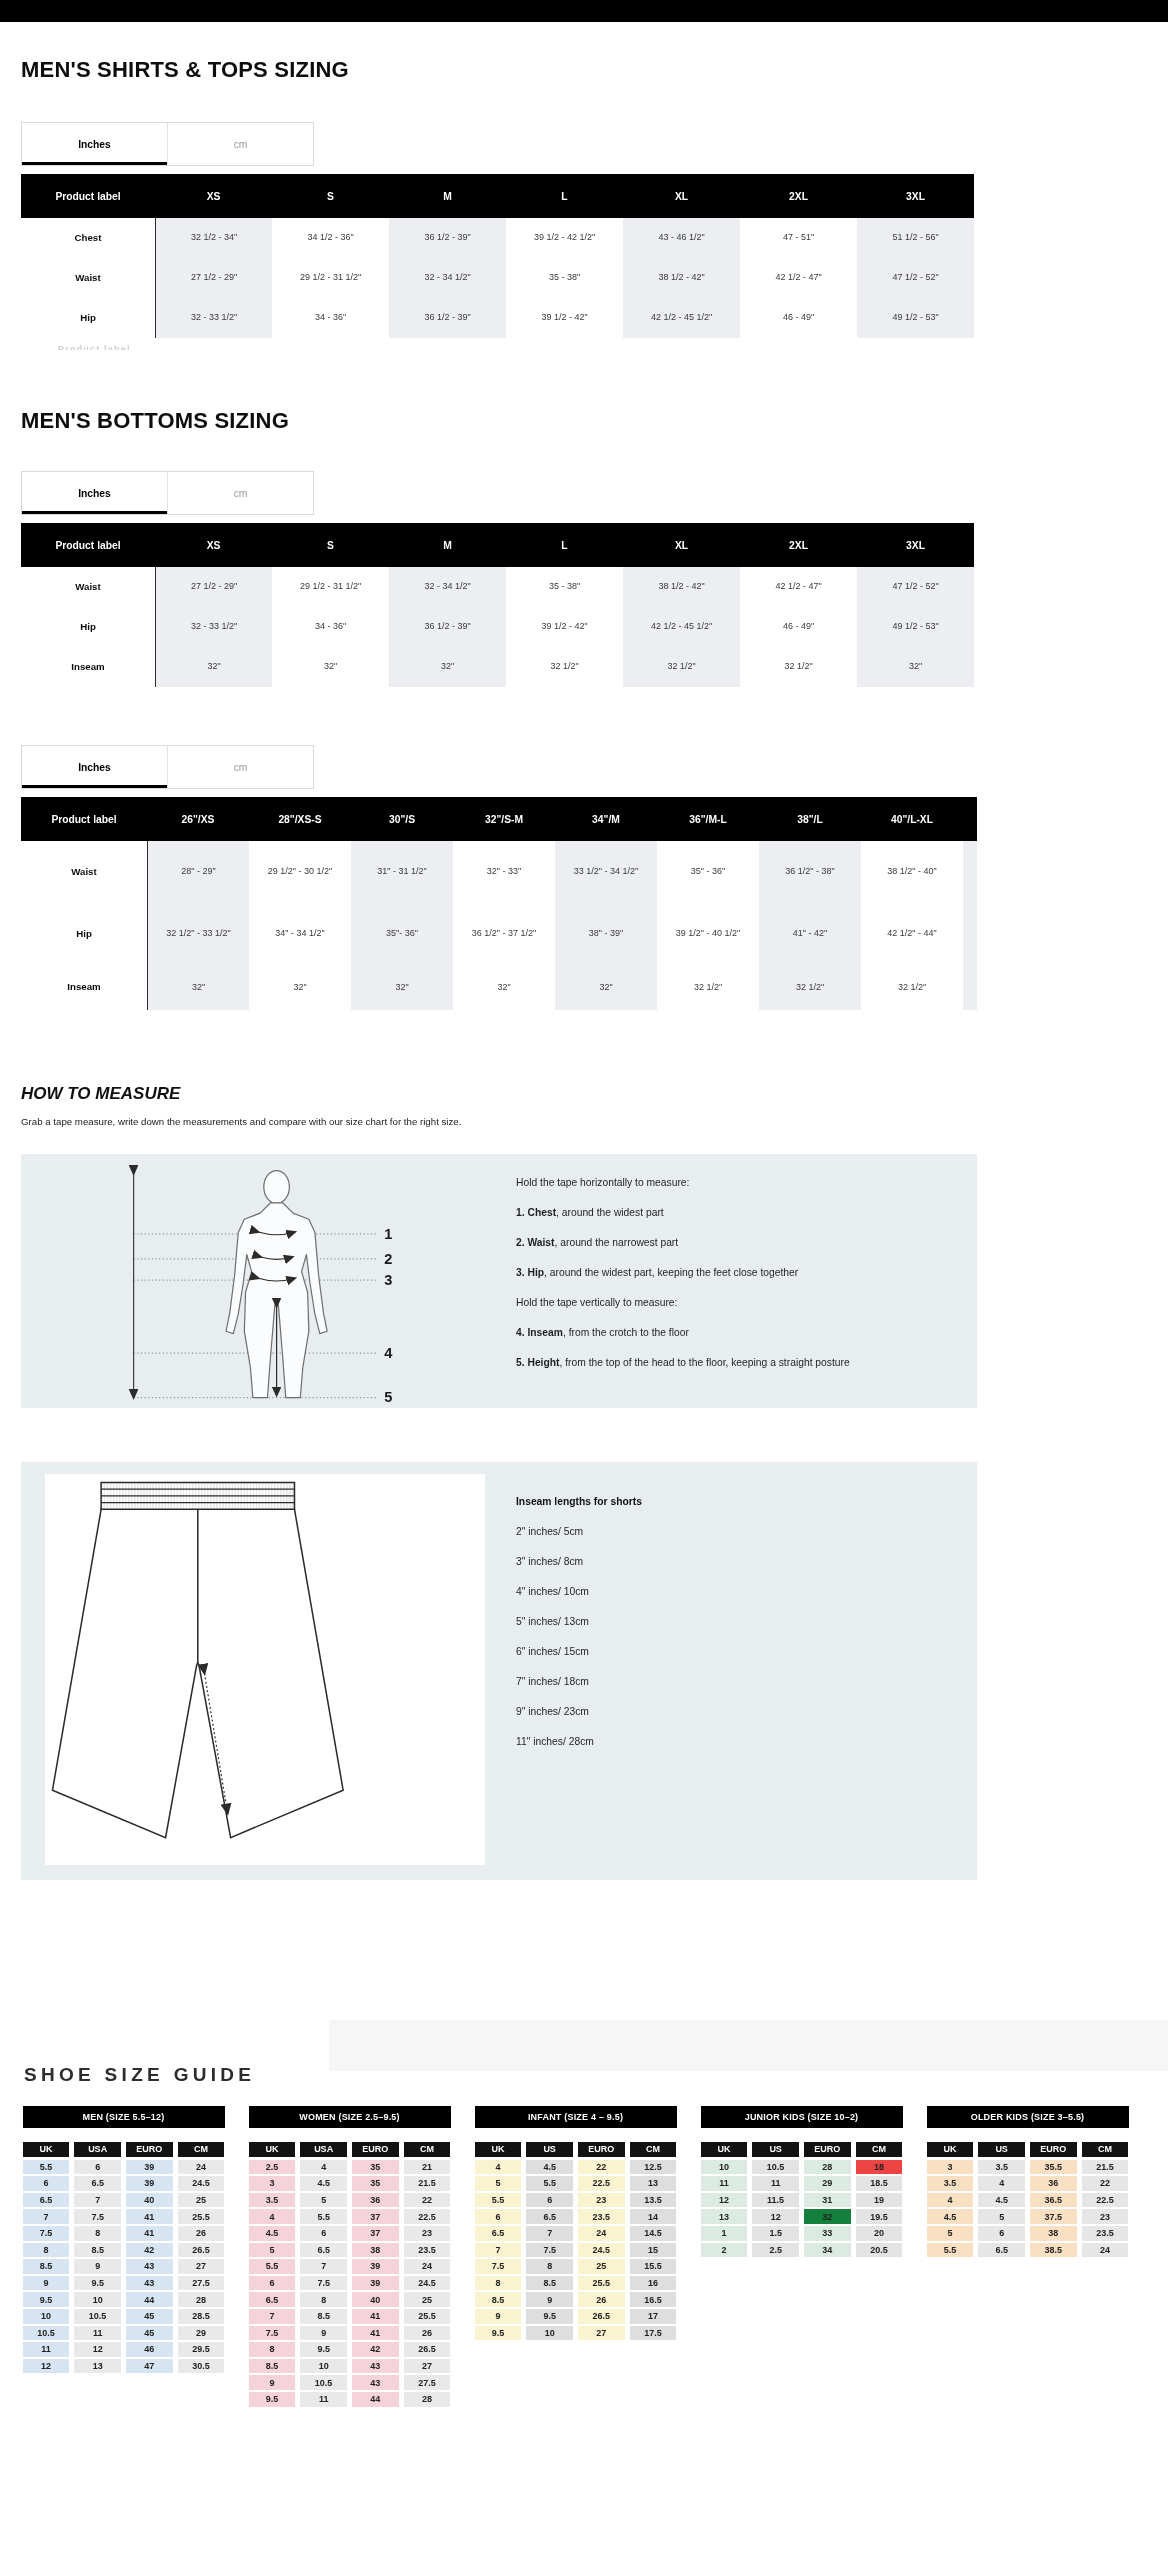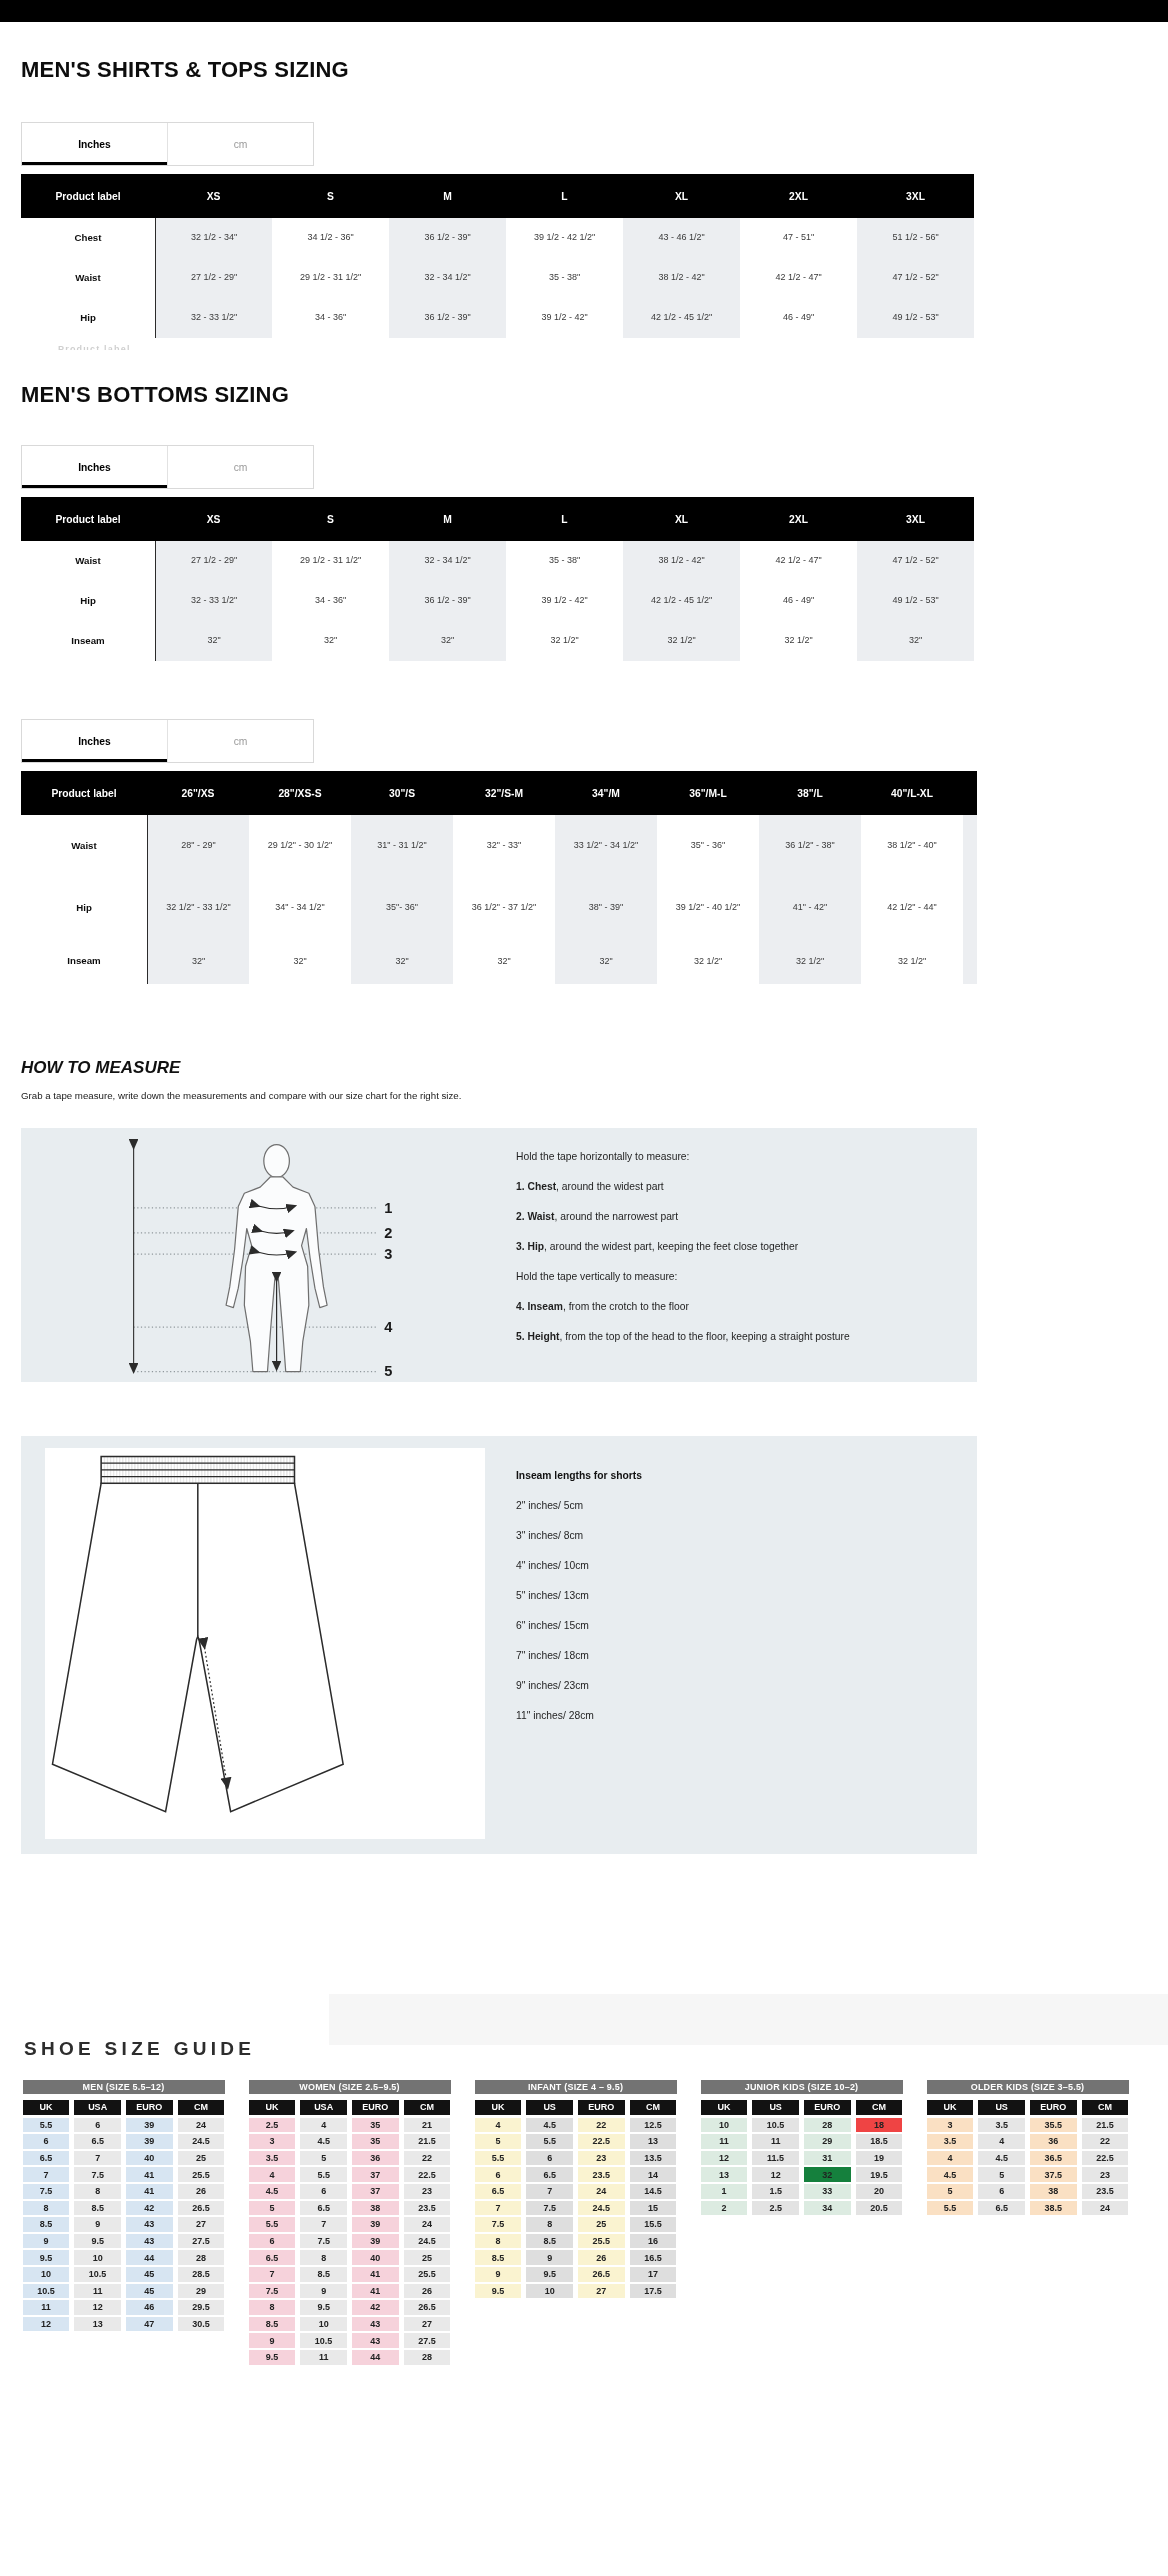--- a/index.html
+++ b/index.html
@@ -6,21 +6,21 @@
   html,body { margin:0; padding:0; }
   body { font-family:"Liberation Sans", sans-serif; background:#fff; color:#111; }
   .page { width:1168px; height:2576px; position:relative; overflow:hidden; background:#fff; }
 
   .topbar { height:22px; width:100%; background:#000; }
 
   .content { margin-left:21px; width:956px; }
 
   .section-title { font-size:22px; font-weight:bold; letter-spacing:0.2px; margin:0; color:#0d0d0d; }
   #tops-title { margin-top:35px; }
-  #bottoms-title { margin-top:32px; }
+  #bottoms-title { margin-top:58px; }
 
   
   .tabs { display:flex; width:293px; border:0.6px solid #d9d9d9; background:#fff; }
   .tab { flex:1; height:42px; display:flex; align-items:center; justify-content:center; font-size:10.3px; cursor:pointer; position:relative; }
   .tab.active { font-weight:bold; color:#000; }
   .tab.active::after { content:""; position:absolute; left:0; right:0; bottom:0; height:3px; background:#000; }
   .tab.inactive { color:#9a9a9a; border-left:0.6px solid #e2e2e2; }
   #tabs-tops { margin-top:39px; }
   #tabs-bottoms { margin-top:37px; }
   #tabs-numeric { margin-top:58px; }
@@ -59,22 +59,22 @@
   .shorts-text .sh-title { font-size:10.3px; font-weight:bold; height:30px; display:flex; align-items:center; margin:0; }
   .shorts-text p.sh-item { margin:0; height:30px; display:flex; align-items:center; font-size:10.3px; color:#1f1f1f; }
 
   
   .shoe-section { position:relative; }
   .shoe-band { position:absolute; left:329px; top:140px; width:840px; height:51px; background:#f6f6f6; }
   .shoe-title { position:relative; margin:0 0 0 24px; padding-top:184px; font-size:19px; font-weight:bold;
                 letter-spacing:4.3px; color:#2d2d2d; }
   .shoe-tables { display:flex; gap:24px; margin:20px 0 0 22.5px; align-items:flex-start; position:relative; }
   .shoe-table { width:202px; }
-  .sht-title { height:14px; background:#737373; color:#fff; font-weight:bold; font-size:9px;
-               display:flex; align-items:center; justify-content:center; margin-bottom:6px; letter-spacing:0.2px; }
+  .sht-title { height:22px; background:#000000; color:#fff; font-weight:bold; font-size:9px;
+               display:flex; align-items:center; justify-content:center; margin-bottom:14px; letter-spacing:0.2px; }
   .sht-cols { display:flex; gap:4.9px; margin-bottom:3px; }
   .sht-col { flex:1; height:14.6px; background:#121212; color:#fff; font-weight:bold; font-size:9px;
              display:flex; align-items:center; justify-content:center; }
   .sht-row { display:flex; gap:4.9px; margin-bottom:2px; }
   .sht-cell { flex:1; height:14.6px; display:flex; align-items:center; justify-content:center;
               font-weight:bold; font-size:9px; color:#222; }
 </style>
 </head>
 <body>
 

